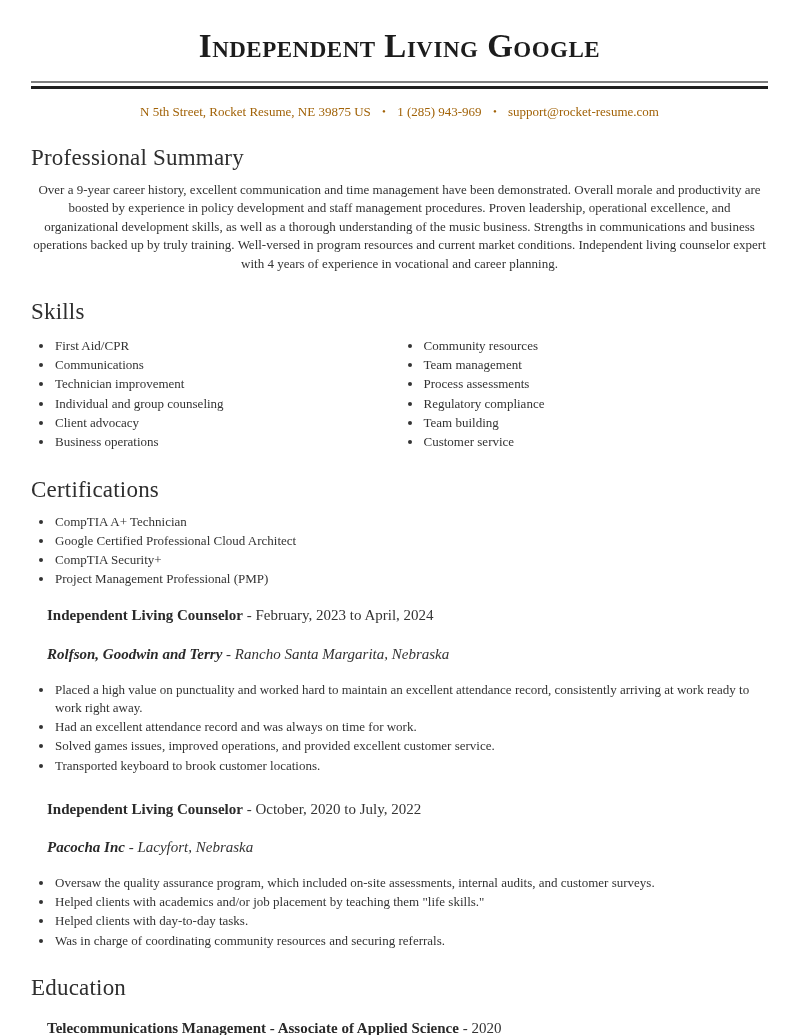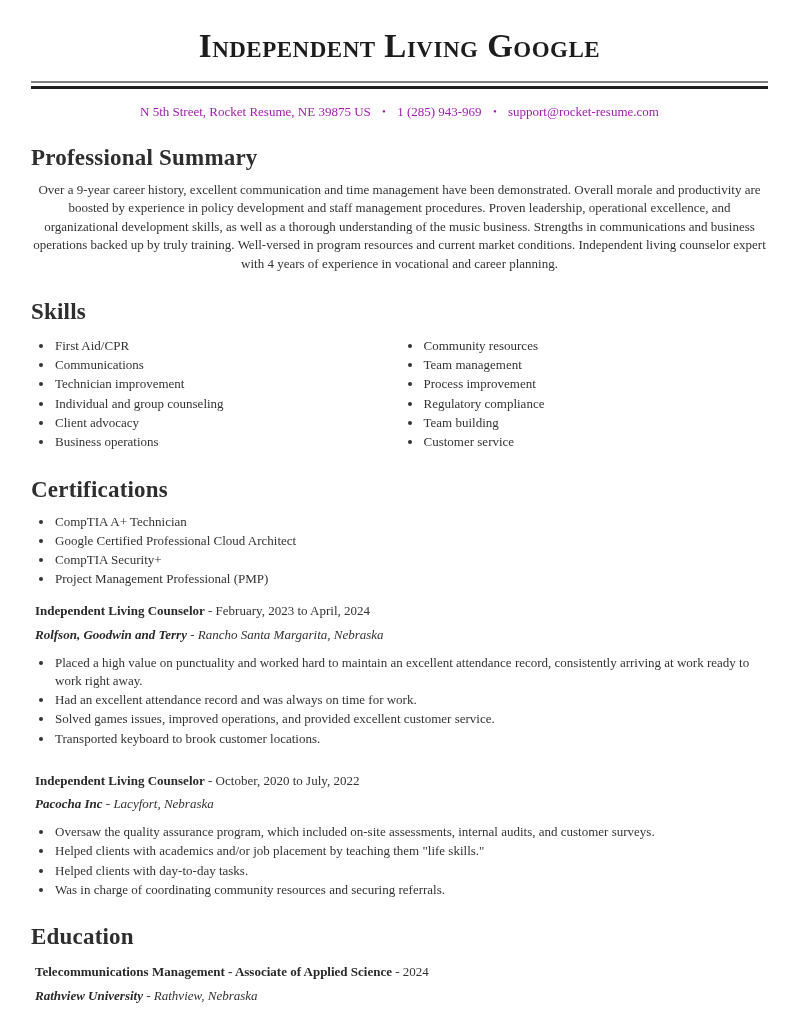--- a/index.html
+++ b/index.html
@@ -15,43 +15,43 @@
     font-variant:small-caps; font-weight:700;
     font-size:33px; line-height:1.1; letter-spacing:0.5px;
     color:#1c1c1c;
   }
   .rule {
     height:3px;
     border-top:2px solid #7f7f7f;
     border-bottom:3px solid #1f1f1f;
     margin:0 0 15px 0;
   }
-  .contact { margin:0; text-align:center; font-size:13px; color:#a21caf; }
+  .contact { margin:0; text-align:center; font-size:13px; color:#a16207; }
   .contact .sep { margin:0 8px; font-size:11px; position:relative; top:-1px; }
 
   
   h2.section-heading {
     margin:25px 0 9px 0;
-    font-size:23px; font-weight:700; line-height:1.15;
+    font-size:23px; font-weight:400; line-height:1.15;
     color:#2e2e2e; letter-spacing:0.2px;
   }
 
   
   .body-text { margin:2px 0 0 0; font-size:13px; line-height:1.43;text-align:center; }
 
   ul.dotlist { margin:5px 0 0 0; padding:0 0 0 23px; font-size:13px; line-height:1.40; }
   ul.dotlist li { padding-left:1px; margin:0 0 1px 0; }
 
   .cols { display:flex;align-items:center; }
   .cols ul.dotlist { flex:1 1 50%; margin-top:3px; }
 
   
   .entry { margin:13px 0 23px 0; }
   .entry:last-child { margin-bottom:0; }
-  .entry-line { margin:4px; font-size:13px; line-height:1.48; }
+  .entry-line { margin:16px; font-size:15px; line-height:1.48; }
   .entry-line strong { color:#2a2a2a; }
   .entry-line.italic { font-style:italic; }
   .entry ul.dotlist { margin-top:10px; }
 
   .edu-entry { margin:12px 0 19px 0; }
 </style>
 </head>
 <body>
 
 <div class="page">
@@ -82,21 +82,21 @@
           <li>Communications</li>
           <li>Technician improvement</li>
           <li>Individual and group counseling</li>
           <li>Client advocacy</li>
           <li>Business operations</li>
         </ul>
       <ul class="dotlist">
 
       <li>Community resources</li>
           <li>Team management</li>
-          <li>Process improvement</li>
+          <li>Process assessments</li>
           <li>Regulatory compliance</li>
           <li>Team building</li>
           <li>Customer service</li>
         </ul>
     </div>
   </section>
 
   <section>
     <h2 class="section-heading">Certifications</h2>
     <ul class="dotlist">
@@ -132,19 +132,19 @@
           <li>Helped clients with day-to-day tasks.</li>
           <li>Was in charge of coordinating community resources and securing referrals.</li>
         </ul>
     </article>
   </section>
 
   <section>
     <h2 class="section-heading">Education</h2>
 
     <article class="edu-entry">
-      <p class="entry-line"><strong>Telecommunications Management - Associate of Applied Science</strong><span> - </span><span>2024</span></p>
+      <p class="entry-line"><strong>Telecommunications Management - Associate of Applied Science</strong><span> - </span><span>2020</span></p>
       <p class="entry-line italic"><strong>Rathview University</strong><span> - </span><span>Rathview, Nebraska</span></p>
     </article>
 
   </section>
 
 </div>
 
 </body></html>

